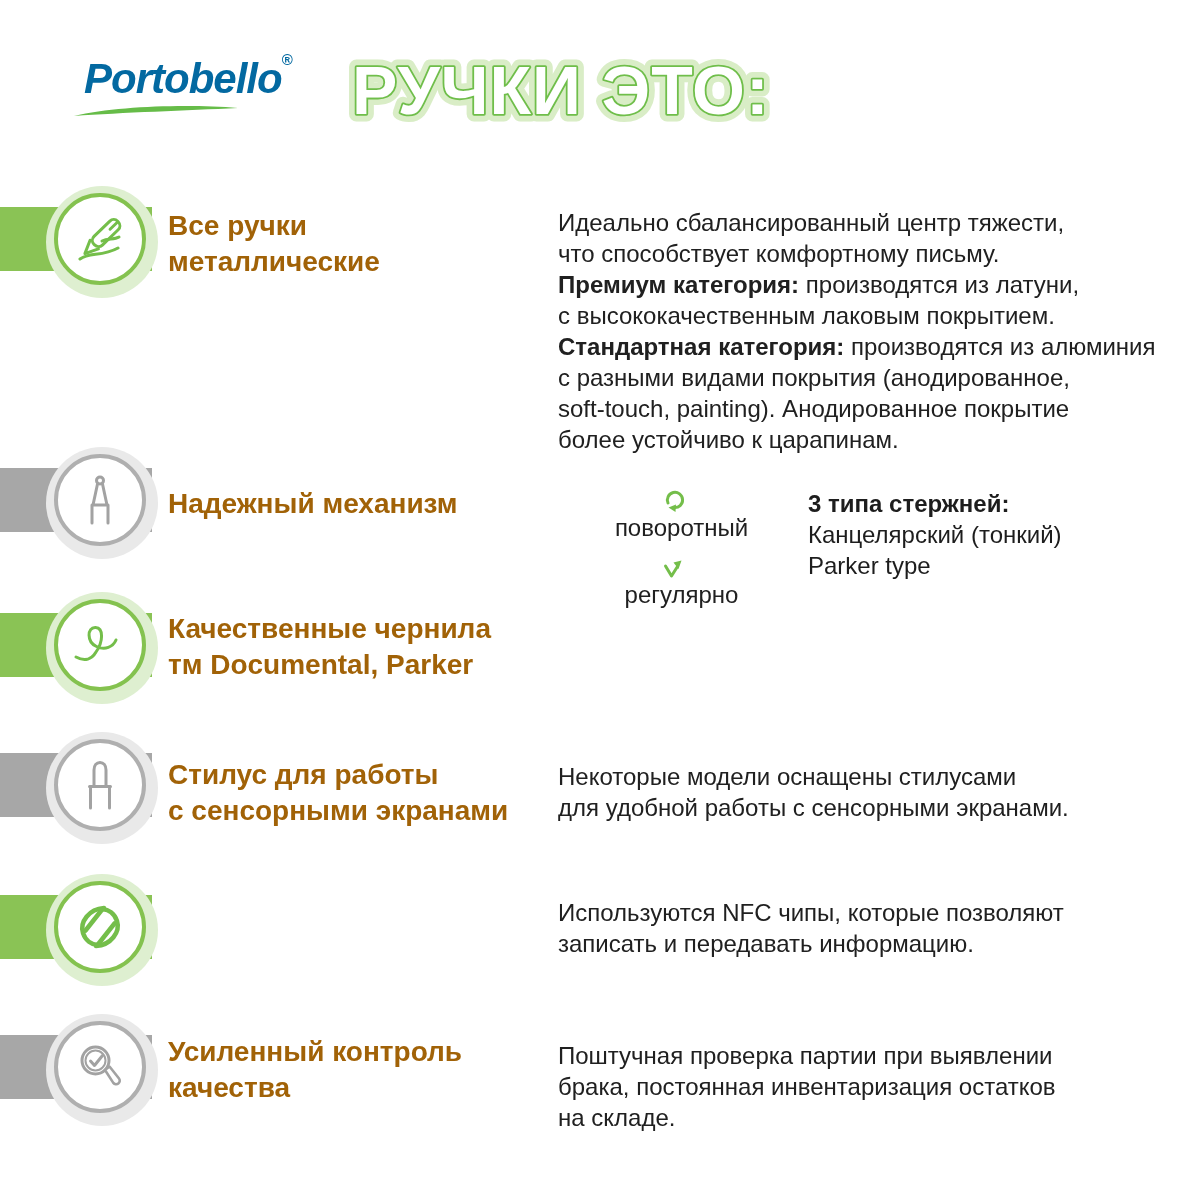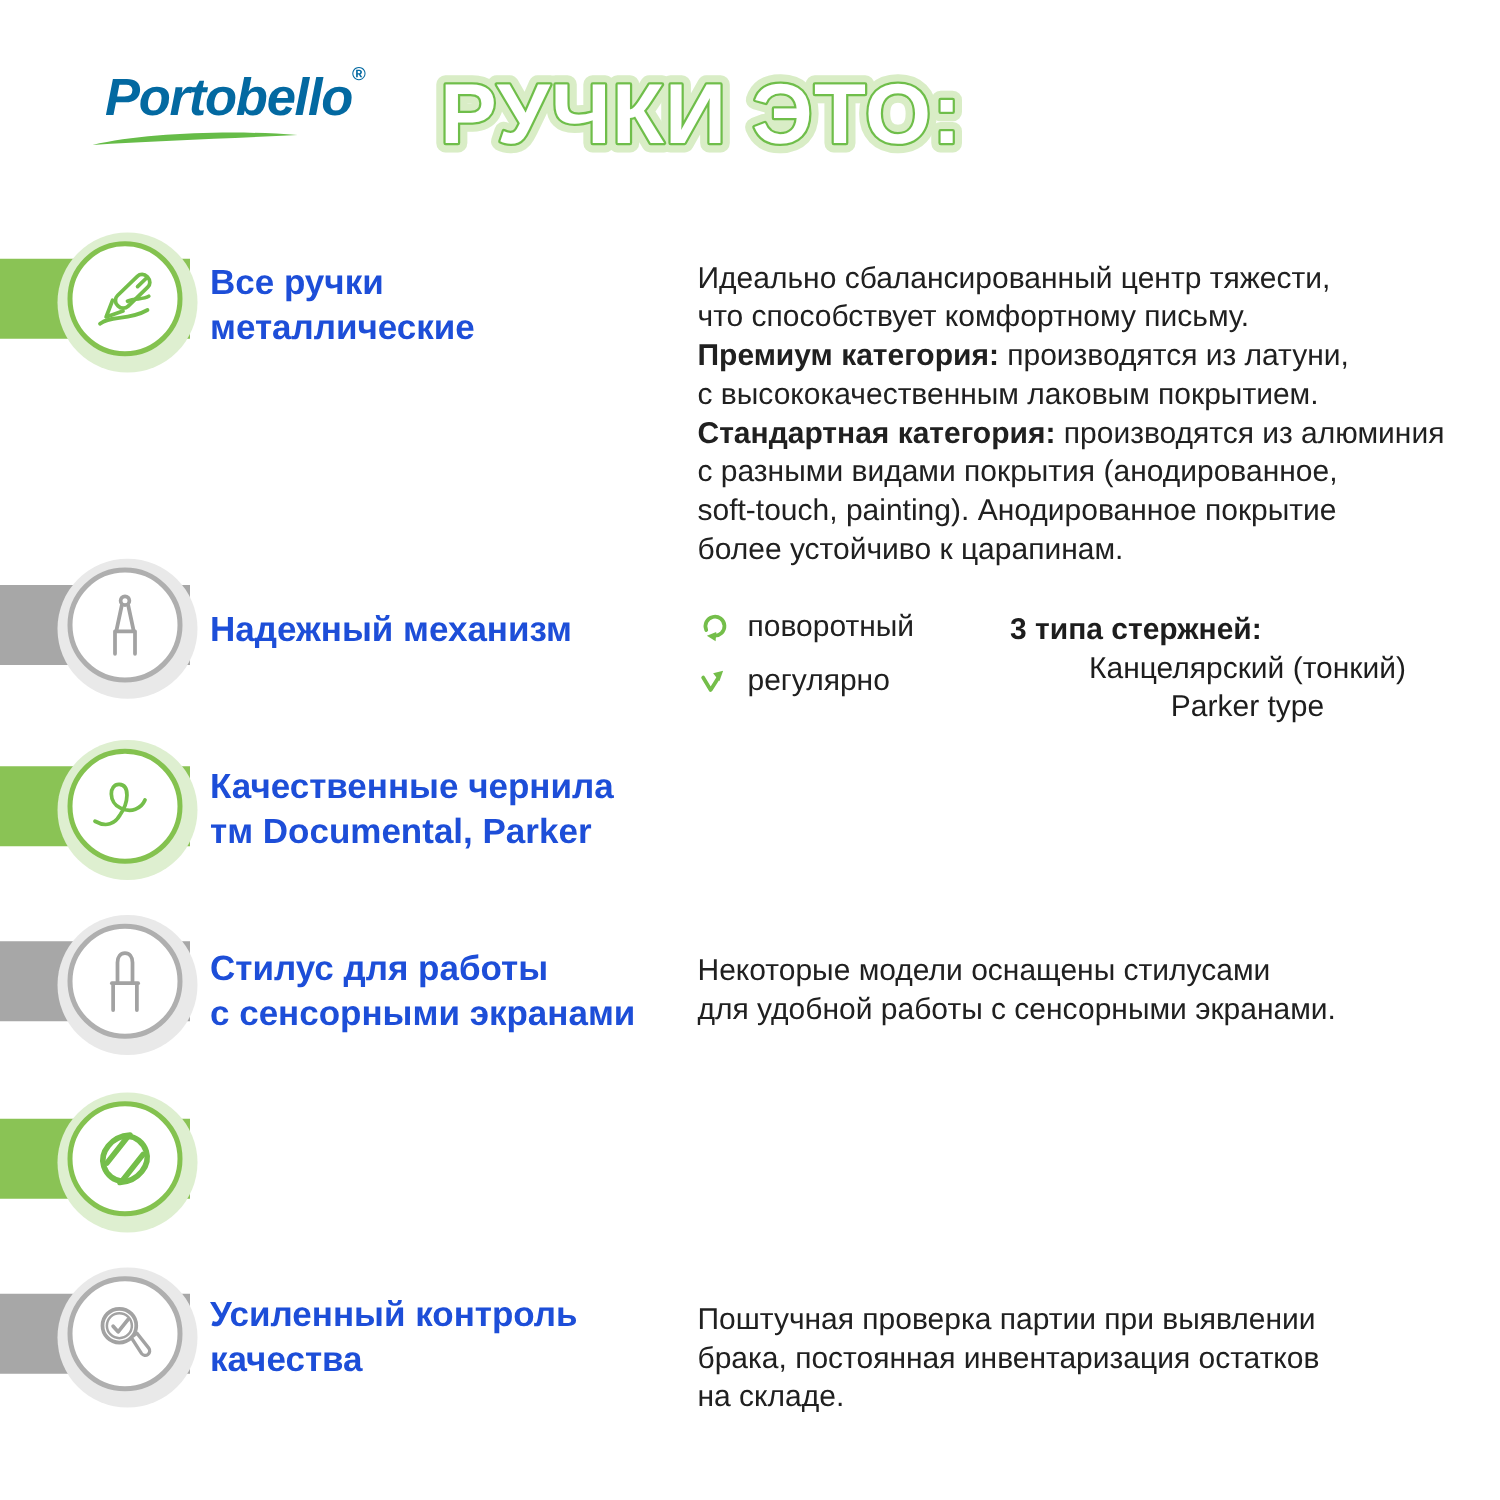--- a/index.html
+++ b/index.html
@@ -33,35 +33,35 @@
   .halo.green{background:#DEEFD0;}
   .halo.gray{background:#E9E9E9;}
   .badge{
     position:absolute;left:54px;top:10px;width:84px;height:84px;border-radius:50%;
     background:#ffffff;display:flex;align-items:center;justify-content:center;
   }
   .badge.green{border:4px solid #84C24F;}
   .badge.gray{border:4px solid #AFAFAF;}
   .row-title{
     position:absolute;left:168px;margin:0;font-size:28px;font-weight:700;line-height:36px;
-    white-space:pre-line;color:#1d4ed8;letter-spacing:0;
+    white-space:pre-line;color:#a16207;letter-spacing:0;
   }
   .rtext{
     position:absolute;left:558px;width:632px;font-size:24px;line-height:31px;color:#202020;
   }
   .rtext p{margin:0;white-space:pre-line;}
   .rtext b{font-weight:700;}
   
   .mech{position:absolute;left:559px;width:245px;}
-  .mech-item{display:flex;align-items:center;margin-bottom:15px;}
+  .mech-item{display:flex;align-items:center;margin-bottom:15px;flex-direction:column;}
   .mech-item svg{flex:0 0 auto;margin-right:15px;}
   .mech-label{font-size:24px;color:#202020;white-space:nowrap;}
   .rods{position:absolute;left:808px;width:380px;font-size:24px;line-height:31px;}
   .rods-heading{font-weight:700;margin:0;}
-  .rods-lines{margin:0;white-space:pre-line;text-align:center;}
+  .rods-lines{margin:0;white-space:pre-line;}
   .icon-stroke-green{stroke:#74BE4A;}
   .icon-stroke-gray{stroke:#A2A2A2;}
 </style>
 </head>
 <body>
 
 <header>
   <div class="logo">
     <div class="logo-text"><span>Portobello</span><sup>®</sup></div>
     <svg class="logo-swoosh" width="170" height="16" viewBox="0 0 170 16">
@@ -168,20 +168,24 @@
 
 <section class="row" style="top:871px">
   <div class="bar green"></div>
   <div class="halo green"></div>
   <div class="badge green">
     <svg width="56" height="56" viewBox="0 0 56 56" fill="none" class="icon-stroke-green" stroke-width="4.5" stroke-linecap="round" stroke-linejoin="round">
       <path d="M32 9 C17 10 7.5 23 11 34 C13.5 41.5 19.5 45.5 25.5 46 L42.5 24.5"></path>
       <path d="M24 47 C39 46 48.5 33 45 22 C42.5 14.5 36.5 10.5 30.5 10 L13.5 31.5"></path>
     </svg>
   </div>
+  <div class="rtext" style="top:26px">
+    <p><span>Используются NFC чипы, которые позволяют
+записать и передавать информацию.</span></p>
+  </div>
 </section>
 
 <section class="row" style="top:1011px">
   <div class="bar gray"></div>
   <div class="halo gray"></div>
   <div class="badge gray">
     <svg width="56" height="56" viewBox="0 0 56 56" fill="none" class="icon-stroke-gray" stroke-width="3" stroke-linecap="round" stroke-linejoin="round">
       <circle cx="23.5" cy="21.5" r="13.5"></circle>
       <circle cx="23.5" cy="21.5" r="10" stroke-width="2"></circle>
       <path d="M18.5 22 L22.5 26.5 L30.5 16.5"></path>

